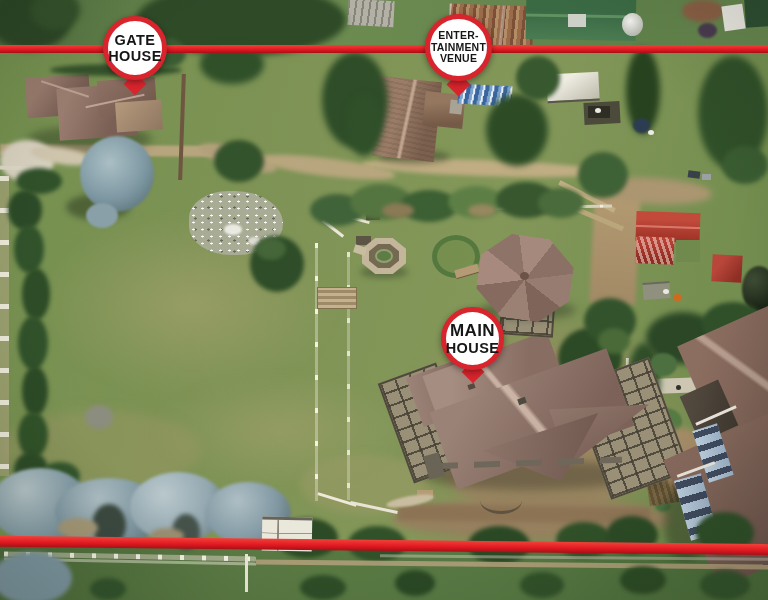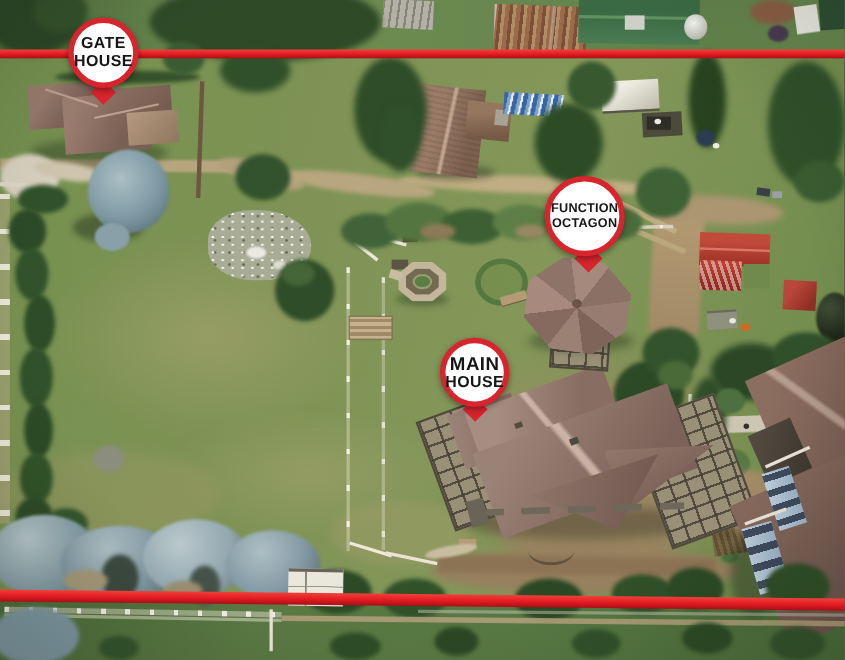--- a/index.html
+++ b/index.html
@@ -7,21 +7,21 @@
     font-family:"Liberation Sans",sans-serif;
     background:linear-gradient(105deg,#74904f,#7e9355 35%,#839759 60%,#6d8a4b 100%);}
   .r,.b{position:absolute;}
   .b{border-radius:50%;filter:blur(2px);}
   .walls{background-color:#9a9078;
     background-image:repeating-linear-gradient(0deg,rgba(70,64,52,.85) 0 2px,transparent 2px 13px),
                      repeating-linear-gradient(90deg,rgba(70,64,52,.85) 0 2px,transparent 2px 15px);
     border:2px solid #4e493b;}
   .oct{clip-path:polygon(30% 0%,70% 0%,100% 30%,100% 70%,70% 100%,30% 100%,0% 70%,0% 30%);}
   .line{position:absolute;z-index:50;background:linear-gradient(to bottom,#f04139 0%,#e21a22 55%,#a80f16 100%);}
-  .pin{position:absolute;z-index:60;}
+  .pin{position:absolute;z-index:60;margin-left:41px;}
   .pin-t{position:absolute;background:#d8242c;transform:rotate(45deg);z-index:-1;}
   .pin-c{position:relative;background:#fff;border:5px solid #d8242c;border-radius:50%;
     display:flex;flex-direction:column;align-items:center;justify-content:center;
     box-shadow:0 2px 6px rgba(0,0,0,.4);}
   .pl{font-weight:bold;color:#161616;letter-spacing:.4px;line-height:1.12;white-space:nowrap;}
   .vignette{position:absolute;inset:0;z-index:40;pointer-events:none;
     background:radial-gradient(ellipse at 50% 45%,transparent 65%,rgba(15,25,10,.18));}
 </style>
 </head>
 <body>
@@ -240,28 +240,29 @@
   <div class="line" style="left:-6px;top:540px;width:782px;height:11px;transform:rotate(.62deg);"></div>
 
   <div class="pin" style="left:62px;top:16px;">
     <div class="pin-t" style="left:24px;top:60px;width:16px;height:16px;"></div>
     <div class="pin-c" style="width:54px;height:54px;">
       <div class="pl" style="font-size:14.5px;">GATE</div>
       <div class="pl" style="font-size:14.5px;">HOUSE</div>
     </div>
   </div>
 
-
-  <div class="pin" style="left:495px;top:160px;">
-    <div class="pin-t" style="left:31px;top:66px;width:18px;height:18px;"></div>
-    <div class="pin-c" style="width:63px;height:63px;">
-      <div class="pl" style="font-size:11.5px;letter-spacing:.2px;">FUNCTION</div>
-      <div class="pl" style="font-size:11.5px;letter-spacing:.2px;">OCTAGON</div>
+  <div class="pin" style="left:384px;top:14px;">
+    <div class="pin-t" style="left:25px;top:62px;width:17px;height:17px;"></div>
+    <div class="pin-c" style="width:57px;height:57px;">
+      <div class="pl" style="font-size:10.5px;letter-spacing:.2px;">ENTER-</div>
+      <div class="pl" style="font-size:10.5px;letter-spacing:.2px;">TAINMENT</div>
+      <div class="pl" style="font-size:10.5px;letter-spacing:.2px;">VENUE</div>
     </div>
   </div>
+
 
   <div class="pin" style="left:400px;top:307px;">
     <div class="pin-t" style="left:24px;top:57px;width:16px;height:16px;"></div>
     <div class="pin-c" style="width:53px;height:53px;">
       <div class="pl" style="font-size:17px;">MAIN</div>
       <div class="pl" style="font-size:14.5px;">HOUSE</div>
     </div>
   </div>
 
 </div>

